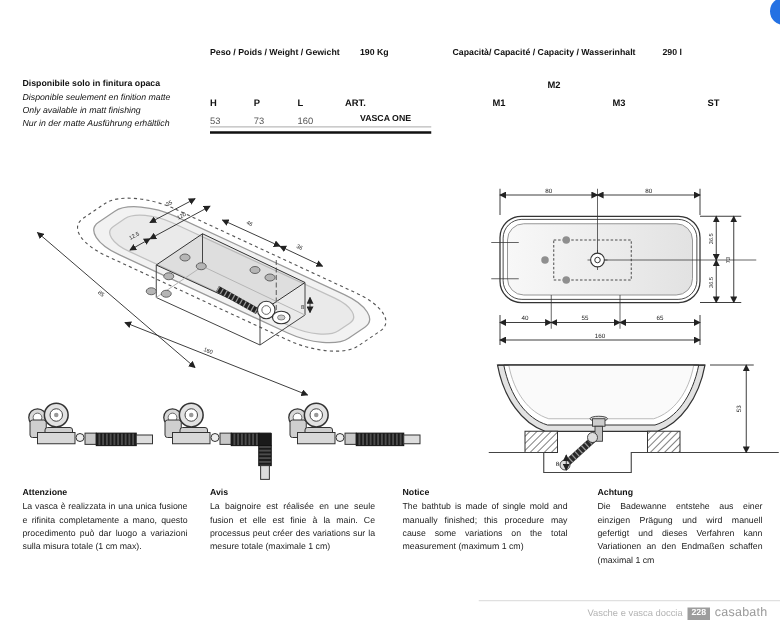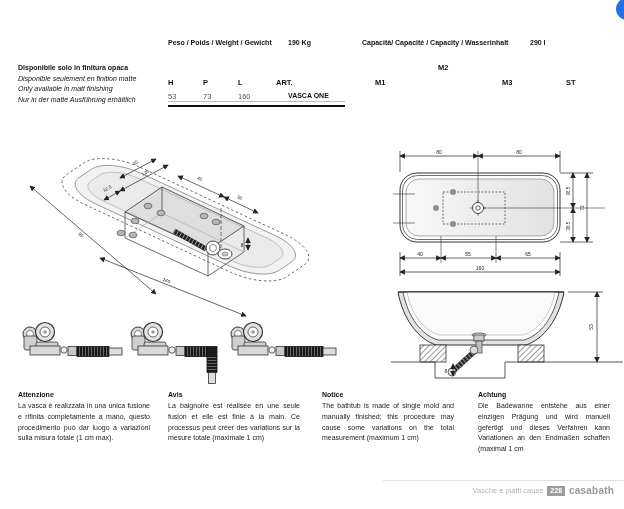--- a/index.html
+++ b/index.html
@@ -19,21 +19,21 @@
   .note-body{font-size:7px;line-height:10.8px;text-align:justify;color:#222;}
   svg{position:absolute;overflow:visible;font-family:"Liberation Sans",sans-serif;}
   svg text{fill:#222;}
   .dim{font-size:5px;}
   .dims{font-size:4.5px;}
   .footer-row{position:absolute;top:485px;left:0;width:614px;display:flex;
               justify-content:flex-end;align-items:center;gap:4px;}
   .footer-section{font-size:7.5px;color:#b3b3b3;}
   .footer-badge{font-size:7px;font-weight:bold;color:#fff;background:#9d9d9d;
                 padding:1px 3px;line-height:8px;}
-  .footer-brand{font-size:10px;font-weight:bold;color:#9a9a9a;letter-spacing:0.2px;}
+  .footer-brand{font-size:10px;font-weight:normal;color:#9a9a9a;letter-spacing:0.2px;}
   .footer-line{position:absolute;top:480px;left:383px;width:241px;height:1px;background:#e0e0e0;}
   .blue-dot{position:absolute;left:616px;top:-2px;width:22px;height:22px;border-radius:50%;}
 </style>
 </head>
 <body>
 
 <div id="page">
 
   <div class="blue-dot" id="blueDot" style="background: rgb(36, 113, 227);"></div>
 
@@ -44,23 +44,23 @@
 
   <div class="abs avail1" style="left:18px;top:64px">Disponibile solo in finitura opaca</div>
   <div class="abs avail" style="left:18px;top:74.5px">Disponible seulement en finition matte</div>
   <div class="abs avail" style="left:18px;top:85px">Only available in matt finishing</div>
   <div class="abs avail" style="left:18px;top:95.5px">Nur in der matte Ausführung erhältlich</div>
 
   <div class="abs th" style="left:168px;top:78px">H</div>
   <div class="abs th" style="left:203px;top:78px">P</div>
   <div class="abs th" style="left:238px;top:78px">L</div>
   <div class="abs th" style="left:276px;top:78px">ART.</div>
-  <div class="abs th" style="left:375px;top:78px">M1</div>
+  <div class="abs th" style="left:394px;top:78px">M1</div>
   <div class="abs th" style="left:438px;top:63px">M2</div>
-  <div class="abs th" style="left:502px;top:78px">M3</div>
+  <div class="abs th" style="left:490px;top:78px">M3</div>
   <div class="abs th" style="left:566px;top:78px">ST</div>
 
   <div class="abs tv" style="left:168px;top:92px">53</div>
   <div class="abs tv" style="left:203px;top:92px">73</div>
   <div class="abs tv" style="left:238px;top:92px">160</div>
   <div class="abs tvb" style="left:288px;top:92px">VASCA ONE</div>
 
   <div class="abs rule-thin" style="left:168px;top:101px;width:177px"></div>
   <div class="abs rule-thick" style="left:168px;top:105px;width:177px"></div>
 
@@ -318,18 +318,18 @@
     <div class="note-title">Notice</div>
     <div class="note-body">The bathtub is made of single mold and manually finished; this procedure may cause some variations on the total measurement (maximum 1 cm)</div>
   </div>
   <div class="abs note" style="left:478px;top:391px">
     <div class="note-title">Achtung</div>
     <div class="note-body">Die Badewanne entstehe aus einer einzigen Prägung und wird manuell gefertigt und dieses Verfahren kann Variationen an den Endmaßen schaffen (maximal 1 cm</div>
   </div>
 
   <div class="footer-line"></div>
   <div class="footer-row">
-    <span class="footer-section">Vasche e piatti cause</span>
+    <span class="footer-section">Vasche e vasca doccia</span>
     <span class="footer-badge">228</span>
     <span class="footer-brand">casabath</span>
   </div>
 
 </div>
 
 </body></html>

